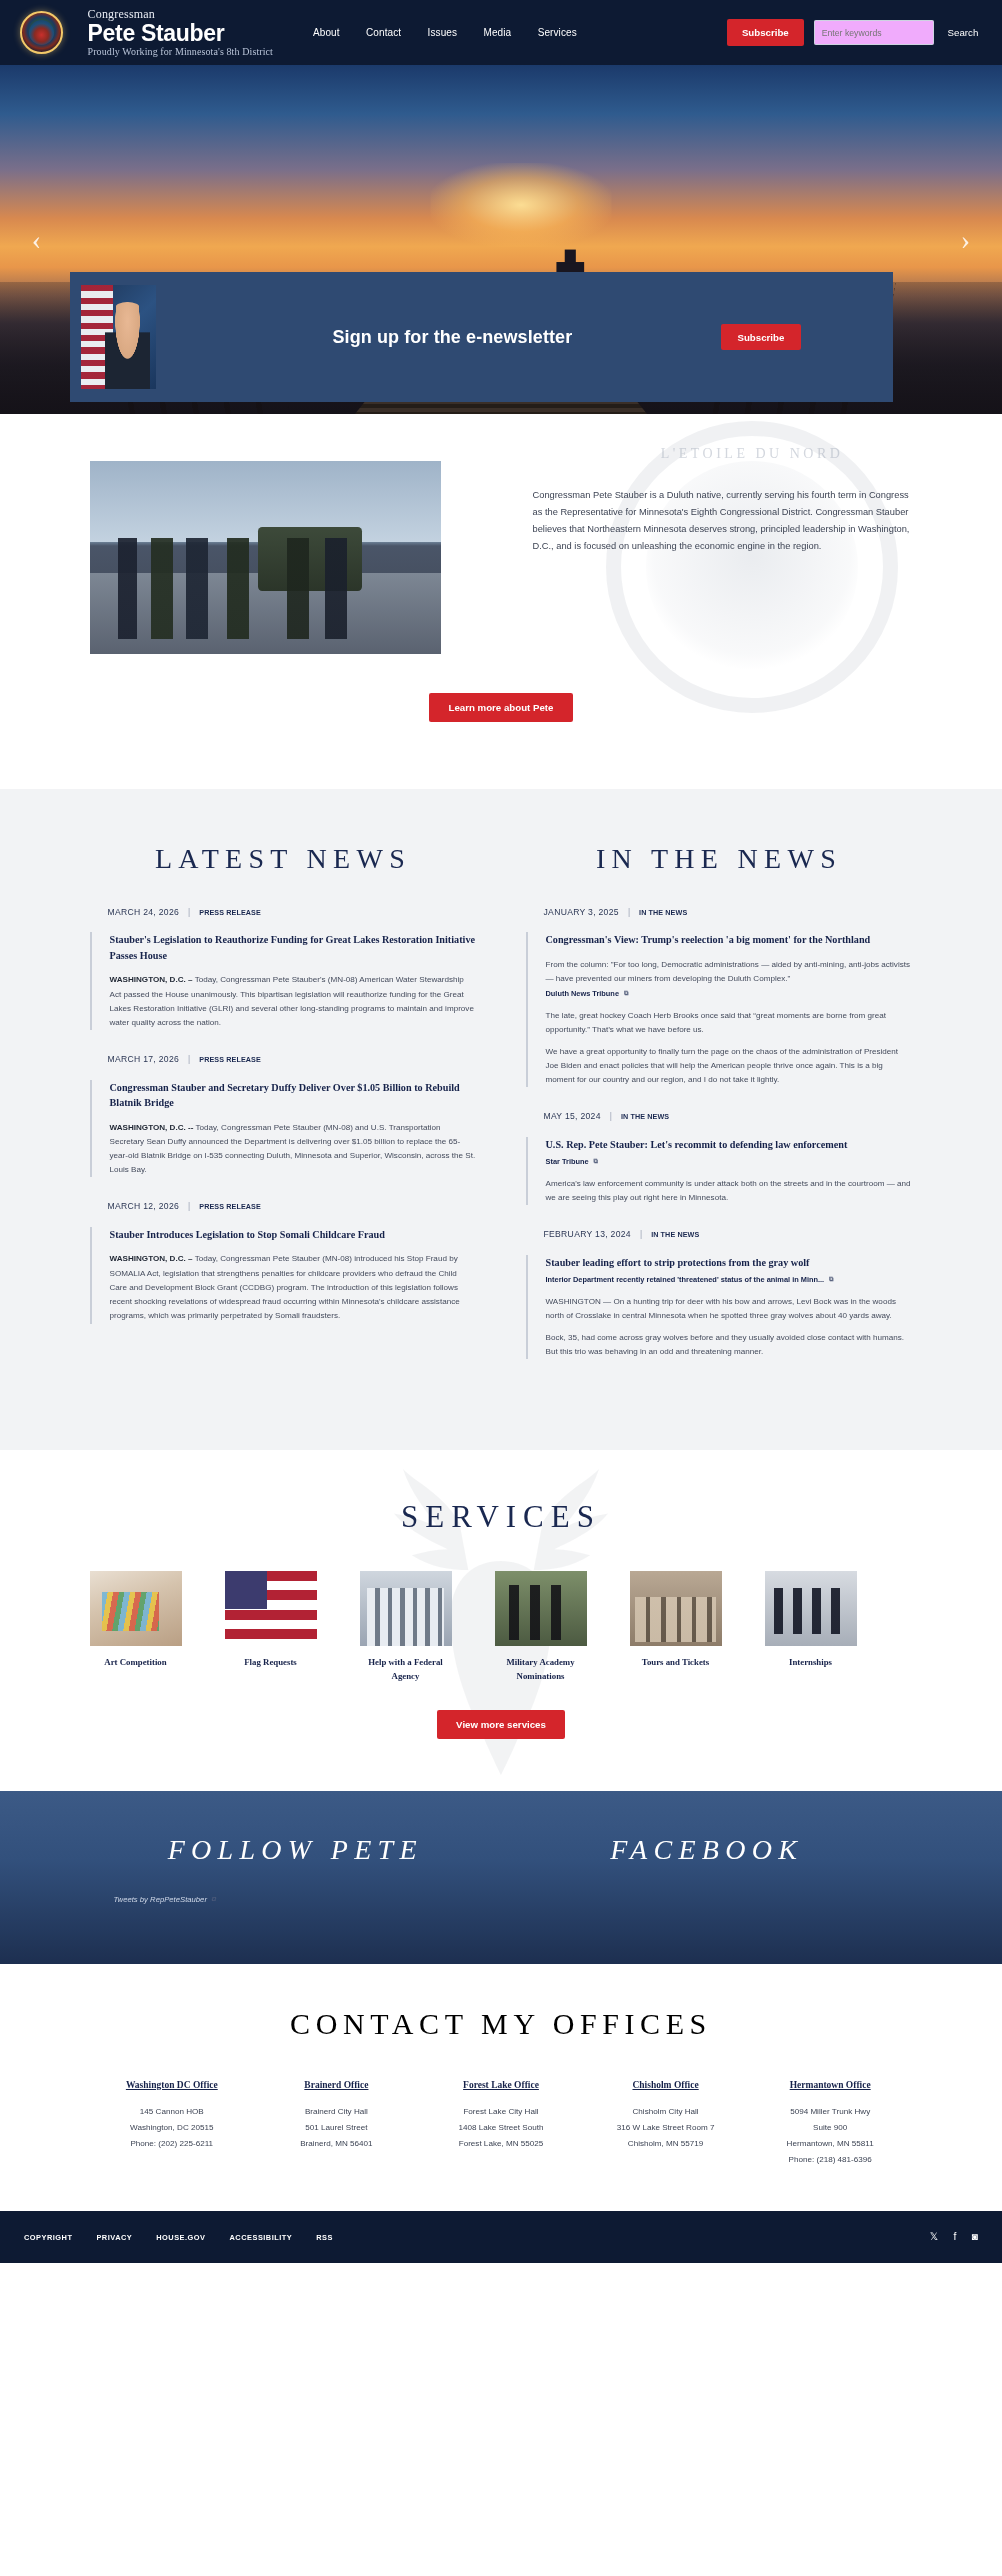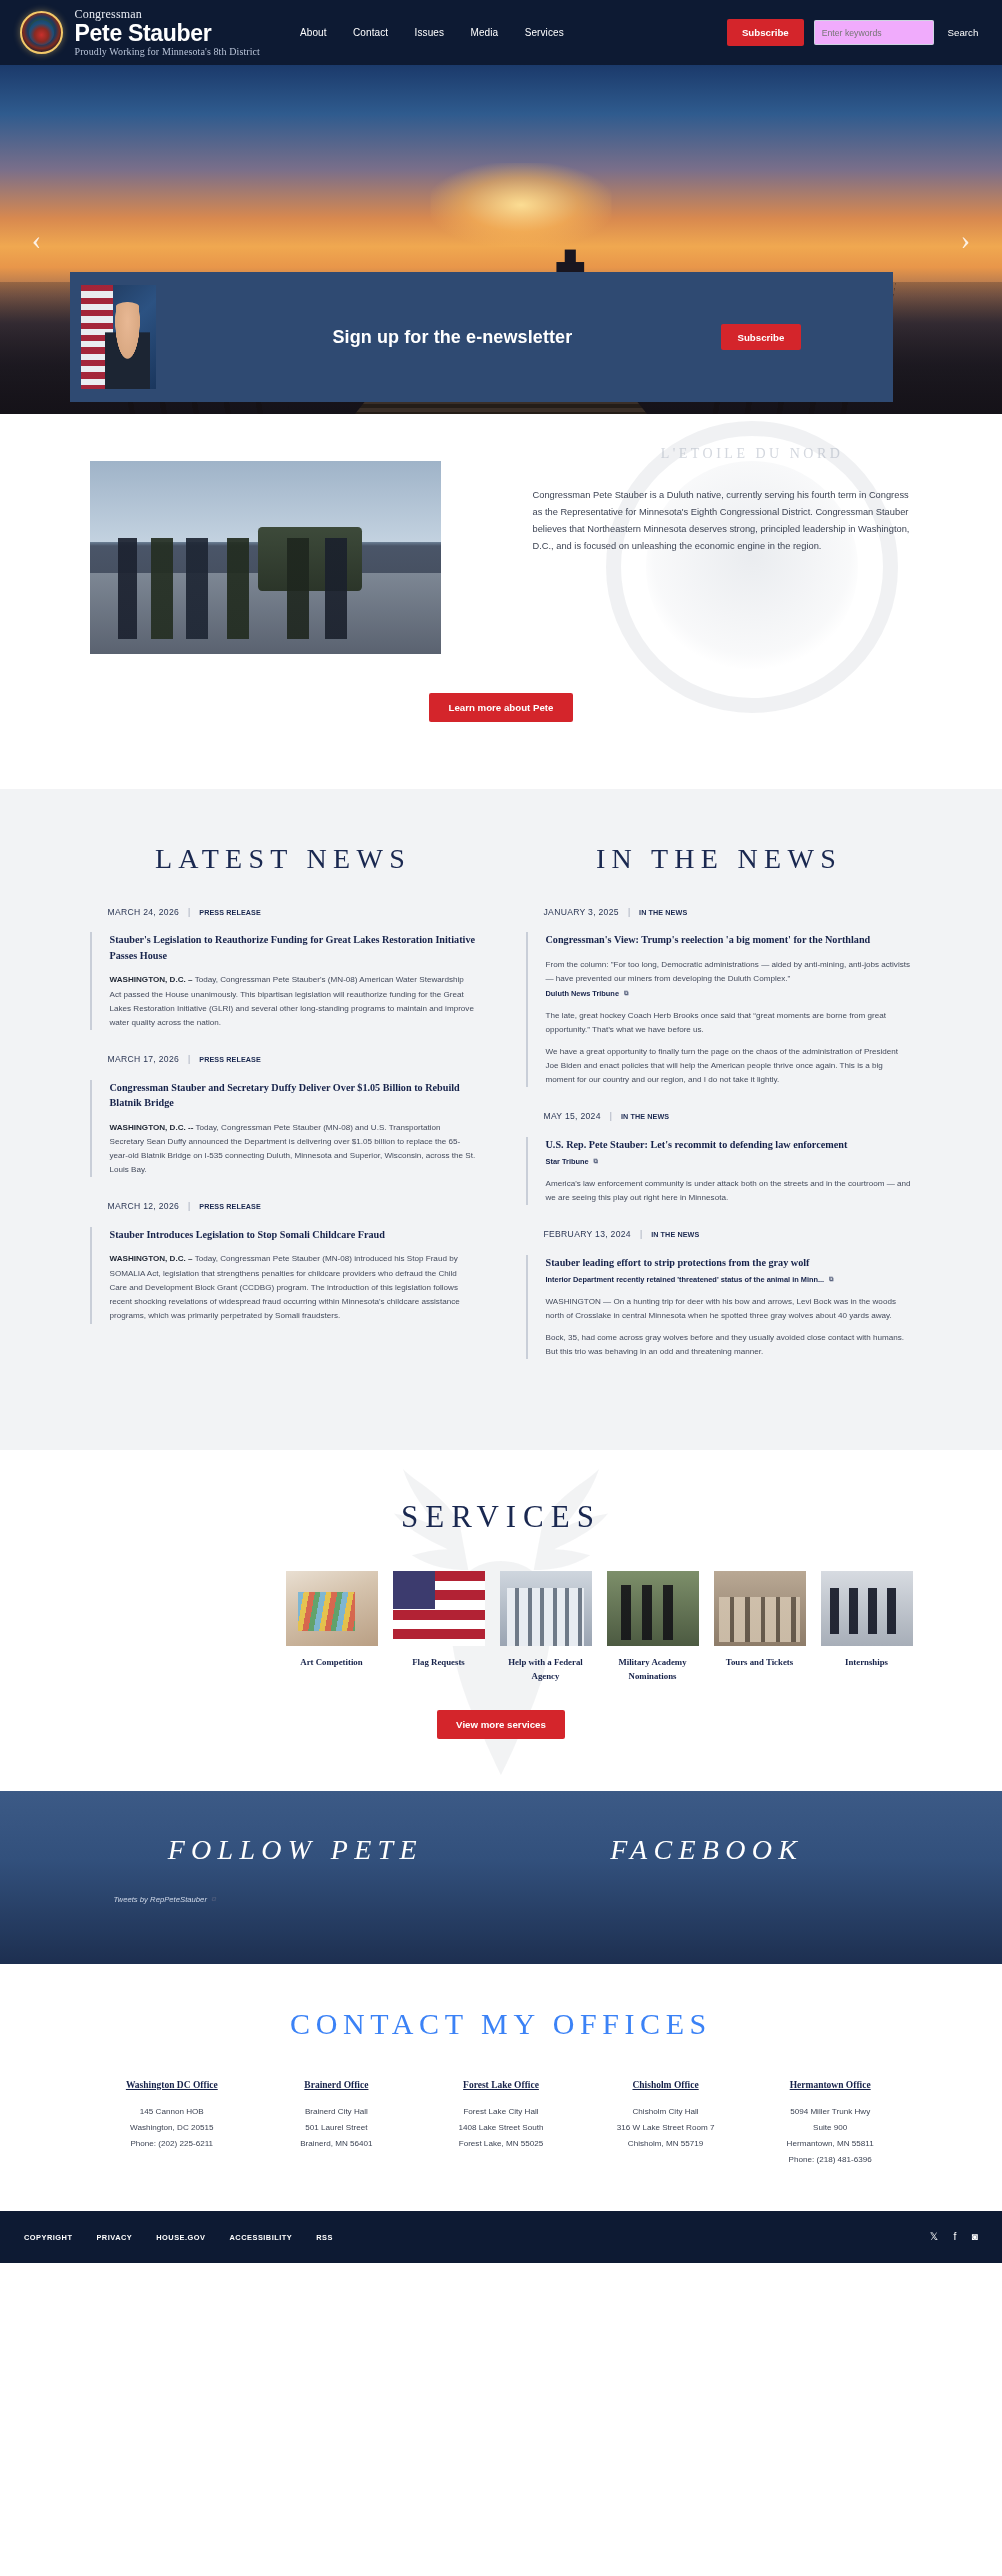--- a/index.html
+++ b/index.html
@@ -14,21 +14,21 @@
 
   
   .header {
     height: 65px;
     background: #0d1a33;
     display: flex;
     align-items: center;
     padding: 0 19.5px;
     position: relative;
   }
-  .brand { display: flex; align-items: center; gap: 12px; }
+  .brand { display: flex; align-items: center; gap: 25px; }
   .seal {
     width: 43px; height: 43px; border-radius: 50%;
     background:
       radial-gradient(circle at 50% 45%, #2a5d35 0%, #2a5d35 30%, #1b3a60 48%, #7c2a1e 62%, #0d1a33 78%),
       #f3c969;
     border: 2.1px solid #f3c969;
     position: relative; flex: 0 0 auto;
     box-shadow: 0 0 7px rgba(243,201,105,.45);
   }
   .seal::after {
@@ -286,21 +286,21 @@
     width: 299px; height: 327px;
     opacity: .10; z-index: 1;
   }
   .services-inner { position: relative; z-index: 2; width: 823px; margin: 0 auto; }
   .services-heading {
     font-family: "Liberation Serif", serif;
     font-size: 31px; color: #1a2850; letter-spacing: 7px;
     text-align: center; margin-bottom: 36px;
   }
   .svc-row {
-    display: flex; justify-content: flex-end; gap: 15px;
+    display: flex; justify-content: flex-start; gap: 43px;
   }
   .svc-item { width: 92px; text-align: center; cursor: pointer; }
   .svc-thumb {
     width: 92px; height: 75px; margin-bottom: 9.7px;
     background: #c9ccd2; overflow: hidden; position: relative;
   }
   .svc-label {
     font-family: "Liberation Serif", serif;
     font-size: 8.8px; font-weight: 700; color: #16224a;
     line-height: 1.55;
@@ -342,21 +342,21 @@
   }
   .twitter-embed {
     font-size: 7.7px; color: #cfd8e8; text-align: right;
     padding-left: 24px; display: flex; align-items: center; gap: 4.2px;
   }
 
   
   .contact { background: #ffffff; padding: 43px 0 43px; }
   .contact-heading {
     font-family: "Liberation Serif", serif;
-    font-size: 30px; color: #3b82f6; letter-spacing: 5.6px;
+    font-size: 30px; color: #000000; letter-spacing: 5.6px;
     text-align: center; margin-bottom: 39px;
   }
   .offices {
     width: 823px; margin: 0 auto; display: flex;
   }
   .office { flex: 1; text-align: center; padding: 0 5.6px; }
   .office-name {
     font-family: "Liberation Serif", serif;
     font-size: 9.5px; font-weight: 700; color: #16224a;
     text-decoration: underline; margin-bottom: 14px;

